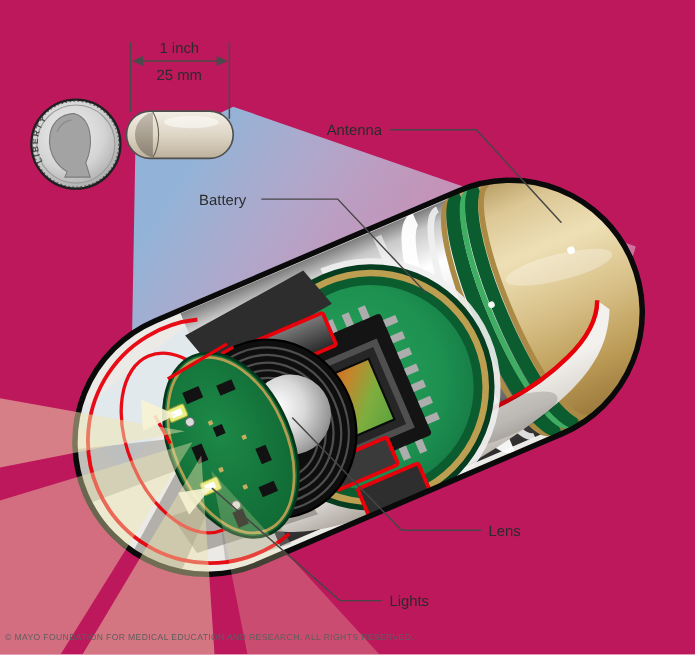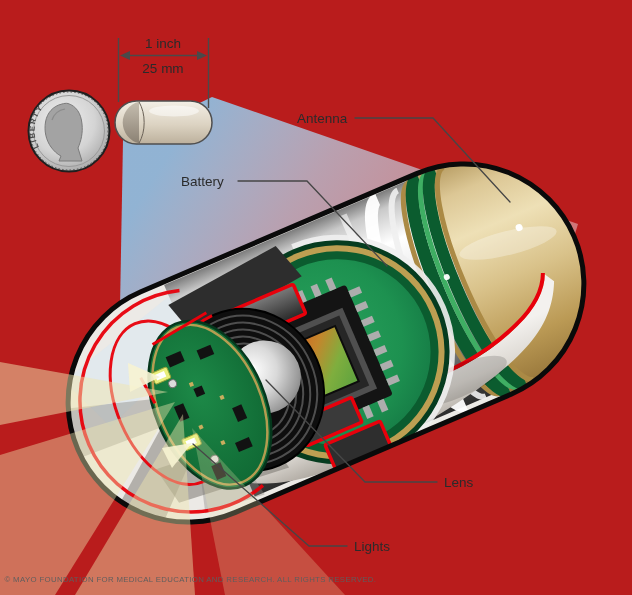--- a/index.html
+++ b/index.html
@@ -1,16 +1,16 @@
 <!DOCTYPE html>
 <html><head>
 <meta charset="utf-8">
 <style>
   html,body{margin:0;padding:0;background:#ffffff;}
-  .stage{position:relative;width:632px;height:595px;overflow:hidden;background:#b91c1c;
+  .stage{position:relative;width:632px;height:595px;overflow:hidden;background:#be185d;
          font-family:"Liberation Sans",sans-serif;}
   svg{position:absolute;left:0;top:0;}
   text{font-family:"Liberation Sans","DejaVu Sans",sans-serif;}
   .callout-text{font-size:13.5px;fill:#2b2b2b;}
   .scale-text{font-size:13.5px;fill:#2b2b2b;}
   .copyright-text{font-size:7.8px;fill:#5e5e5e;letter-spacing:.35px;}
   .coin-text{font-size:7.5px;fill:#474747;letter-spacing:1.5px;font-weight:bold;}
   .leader{stroke:#464646;stroke-width:1.3;fill:none;stroke-linecap:round;}
   .measure{stroke:#4a4a4a;stroke-width:1.4;fill:none;}
   .redcut{stroke:#e8000b;fill:none;}

